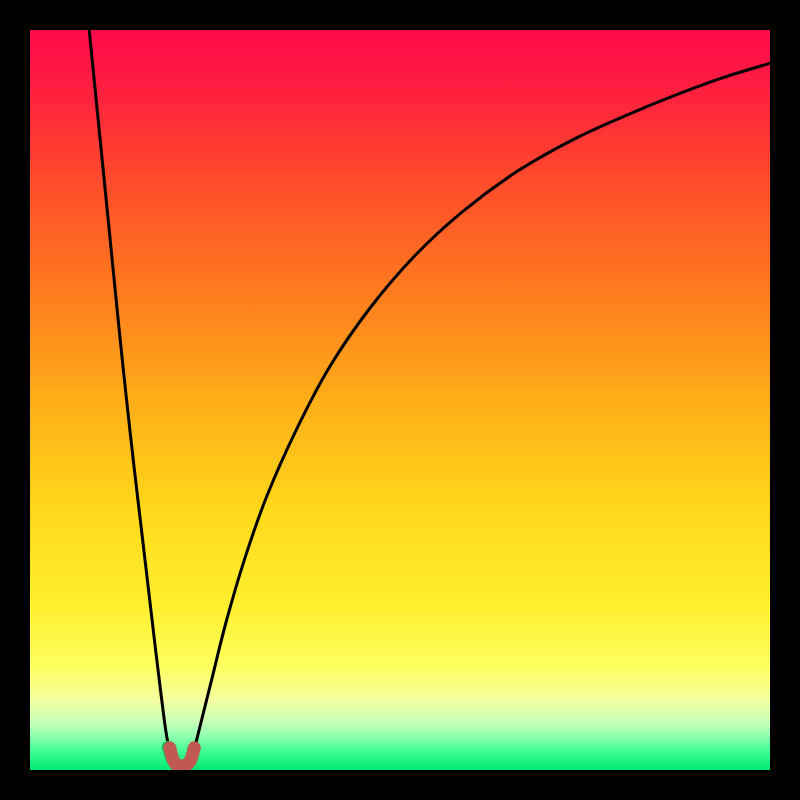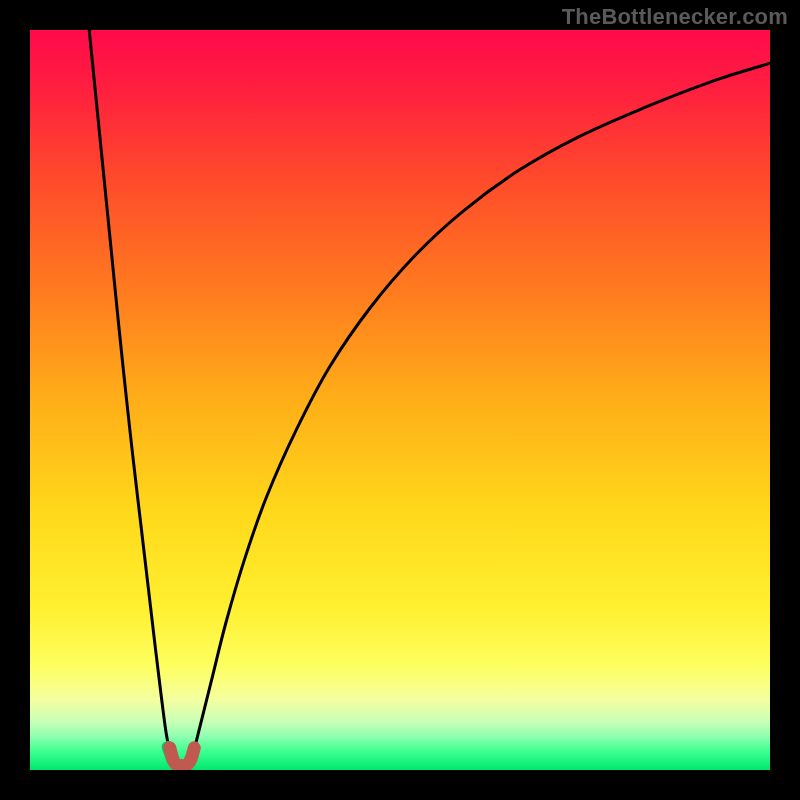--- a/index.html
+++ b/index.html
@@ -37,21 +37,20 @@
     letter-spacing: 0.2px;
   }
   svg {
     display: block;
   }
 </style>
 </head>
 <body>
 
 <div class="frame">
-  <div class="attribution">TheBottlenecker.com</div>
 
   <div class="plot">
     <svg id="chart-svg" width="740" height="740" viewBox="0 0 740 740">
       <defs>
         <linearGradient id="bg-grad" x1="0" y1="0" x2="0" y2="1">
             <stop offset="0%" stop-color="#ff0a4a"></stop>
             <stop offset="8%" stop-color="#ff1f3f"></stop>
             <stop offset="20%" stop-color="#ff4a2b"></stop>
             <stop offset="35%" stop-color="#ff7a1f"></stop>
             <stop offset="50%" stop-color="#ffae18"></stop>

